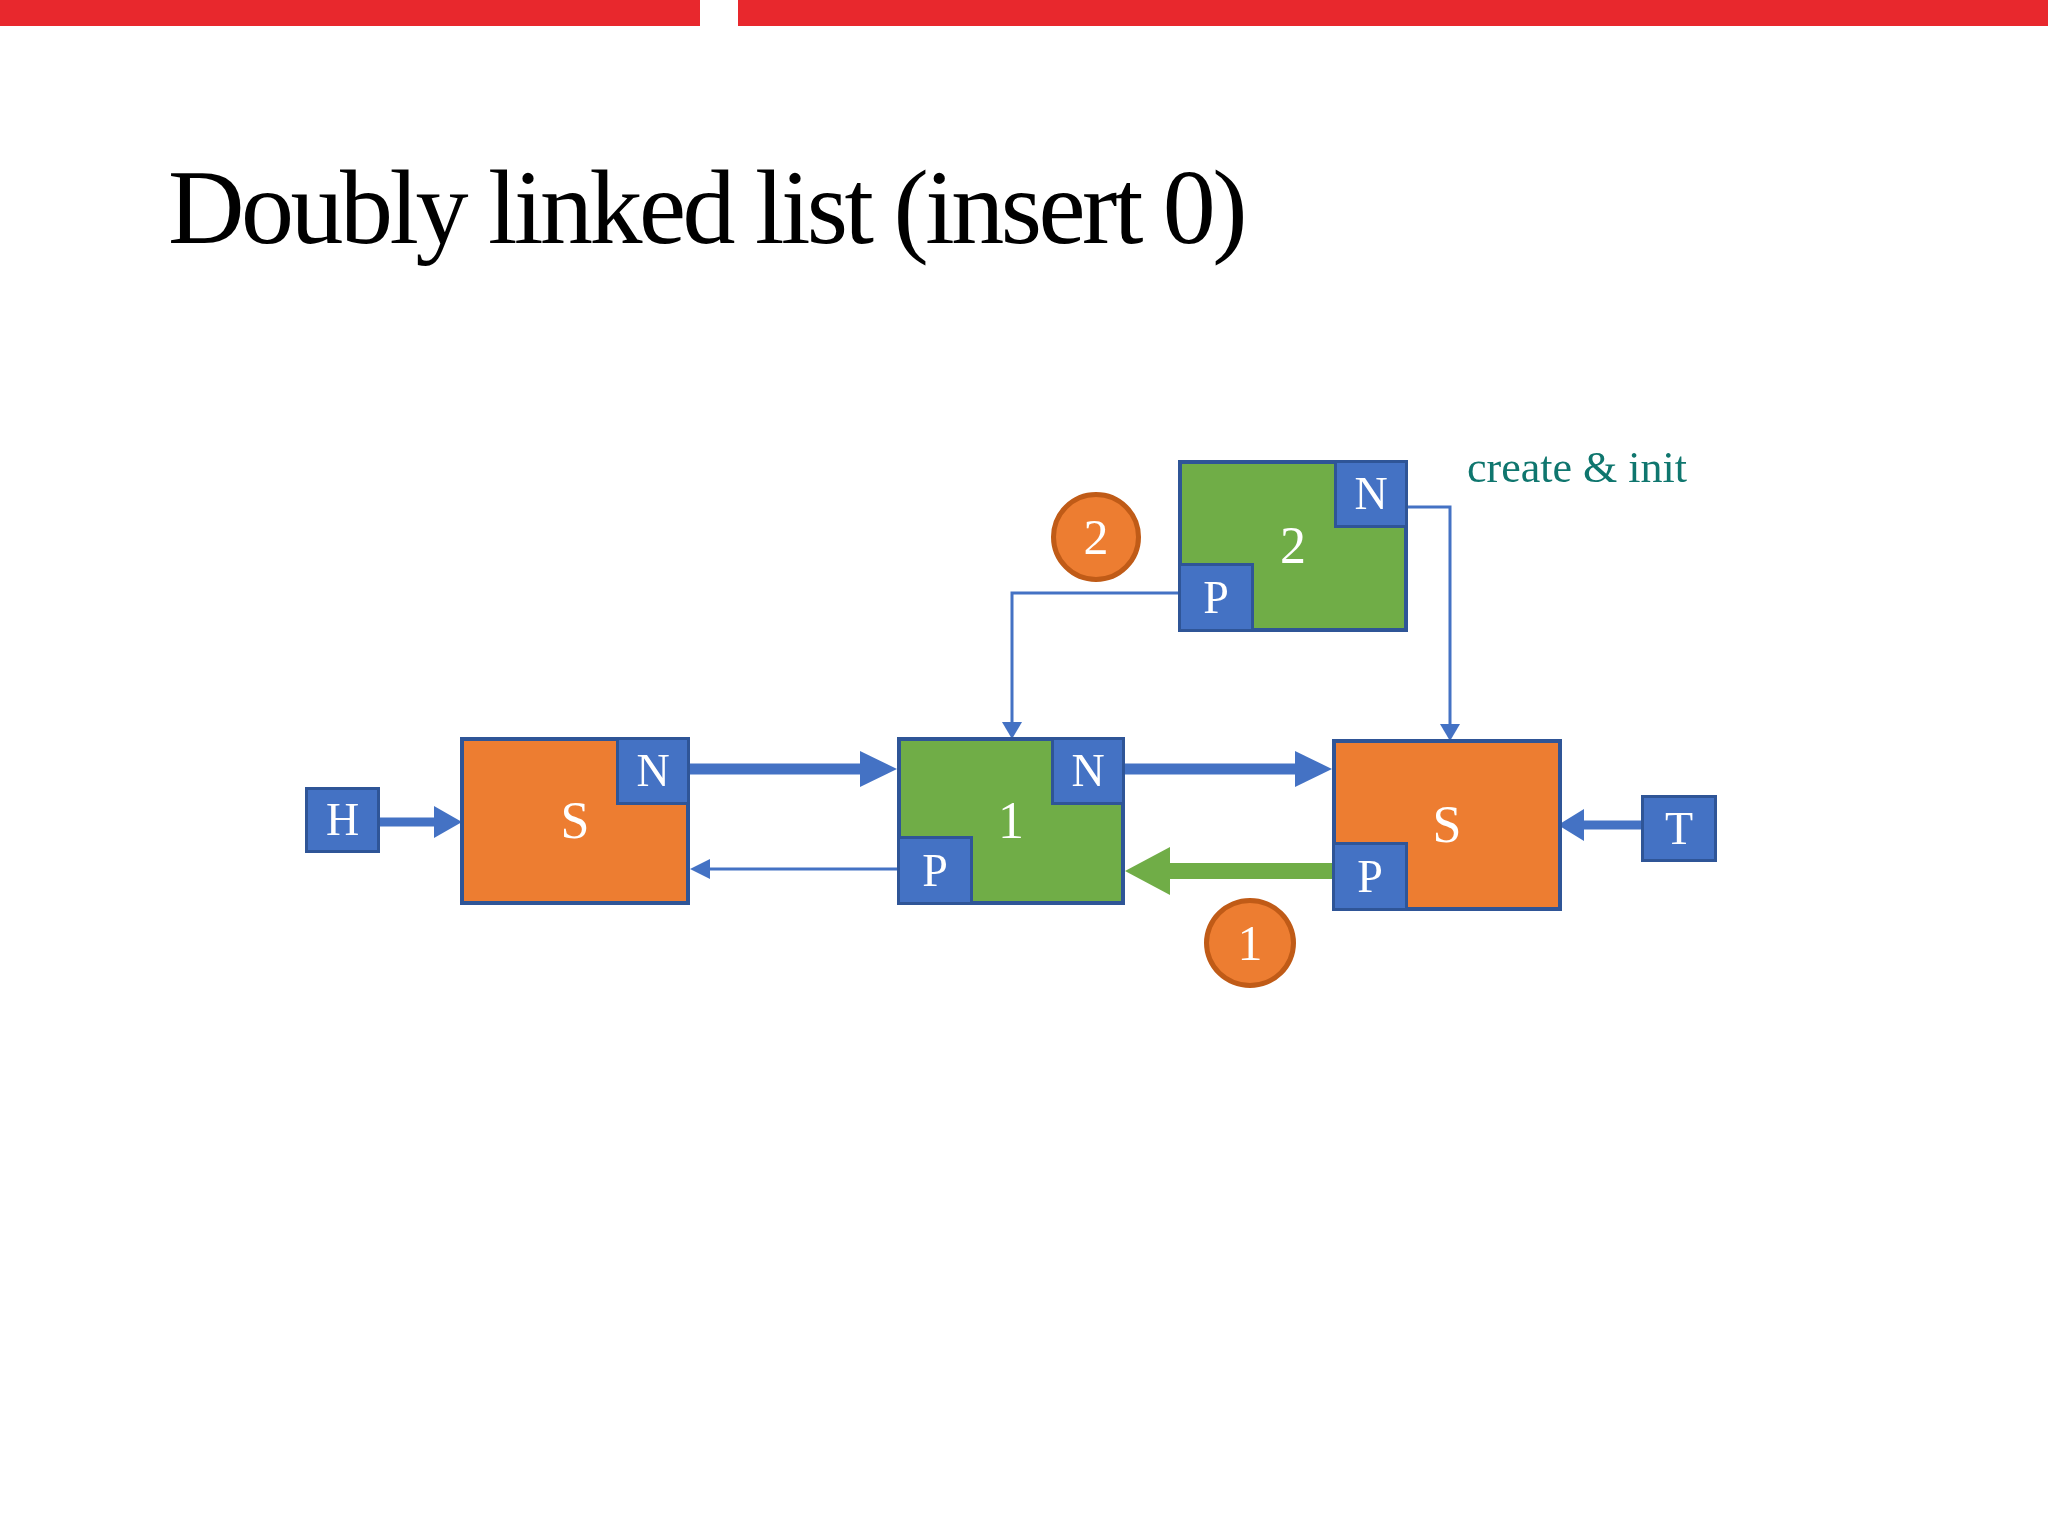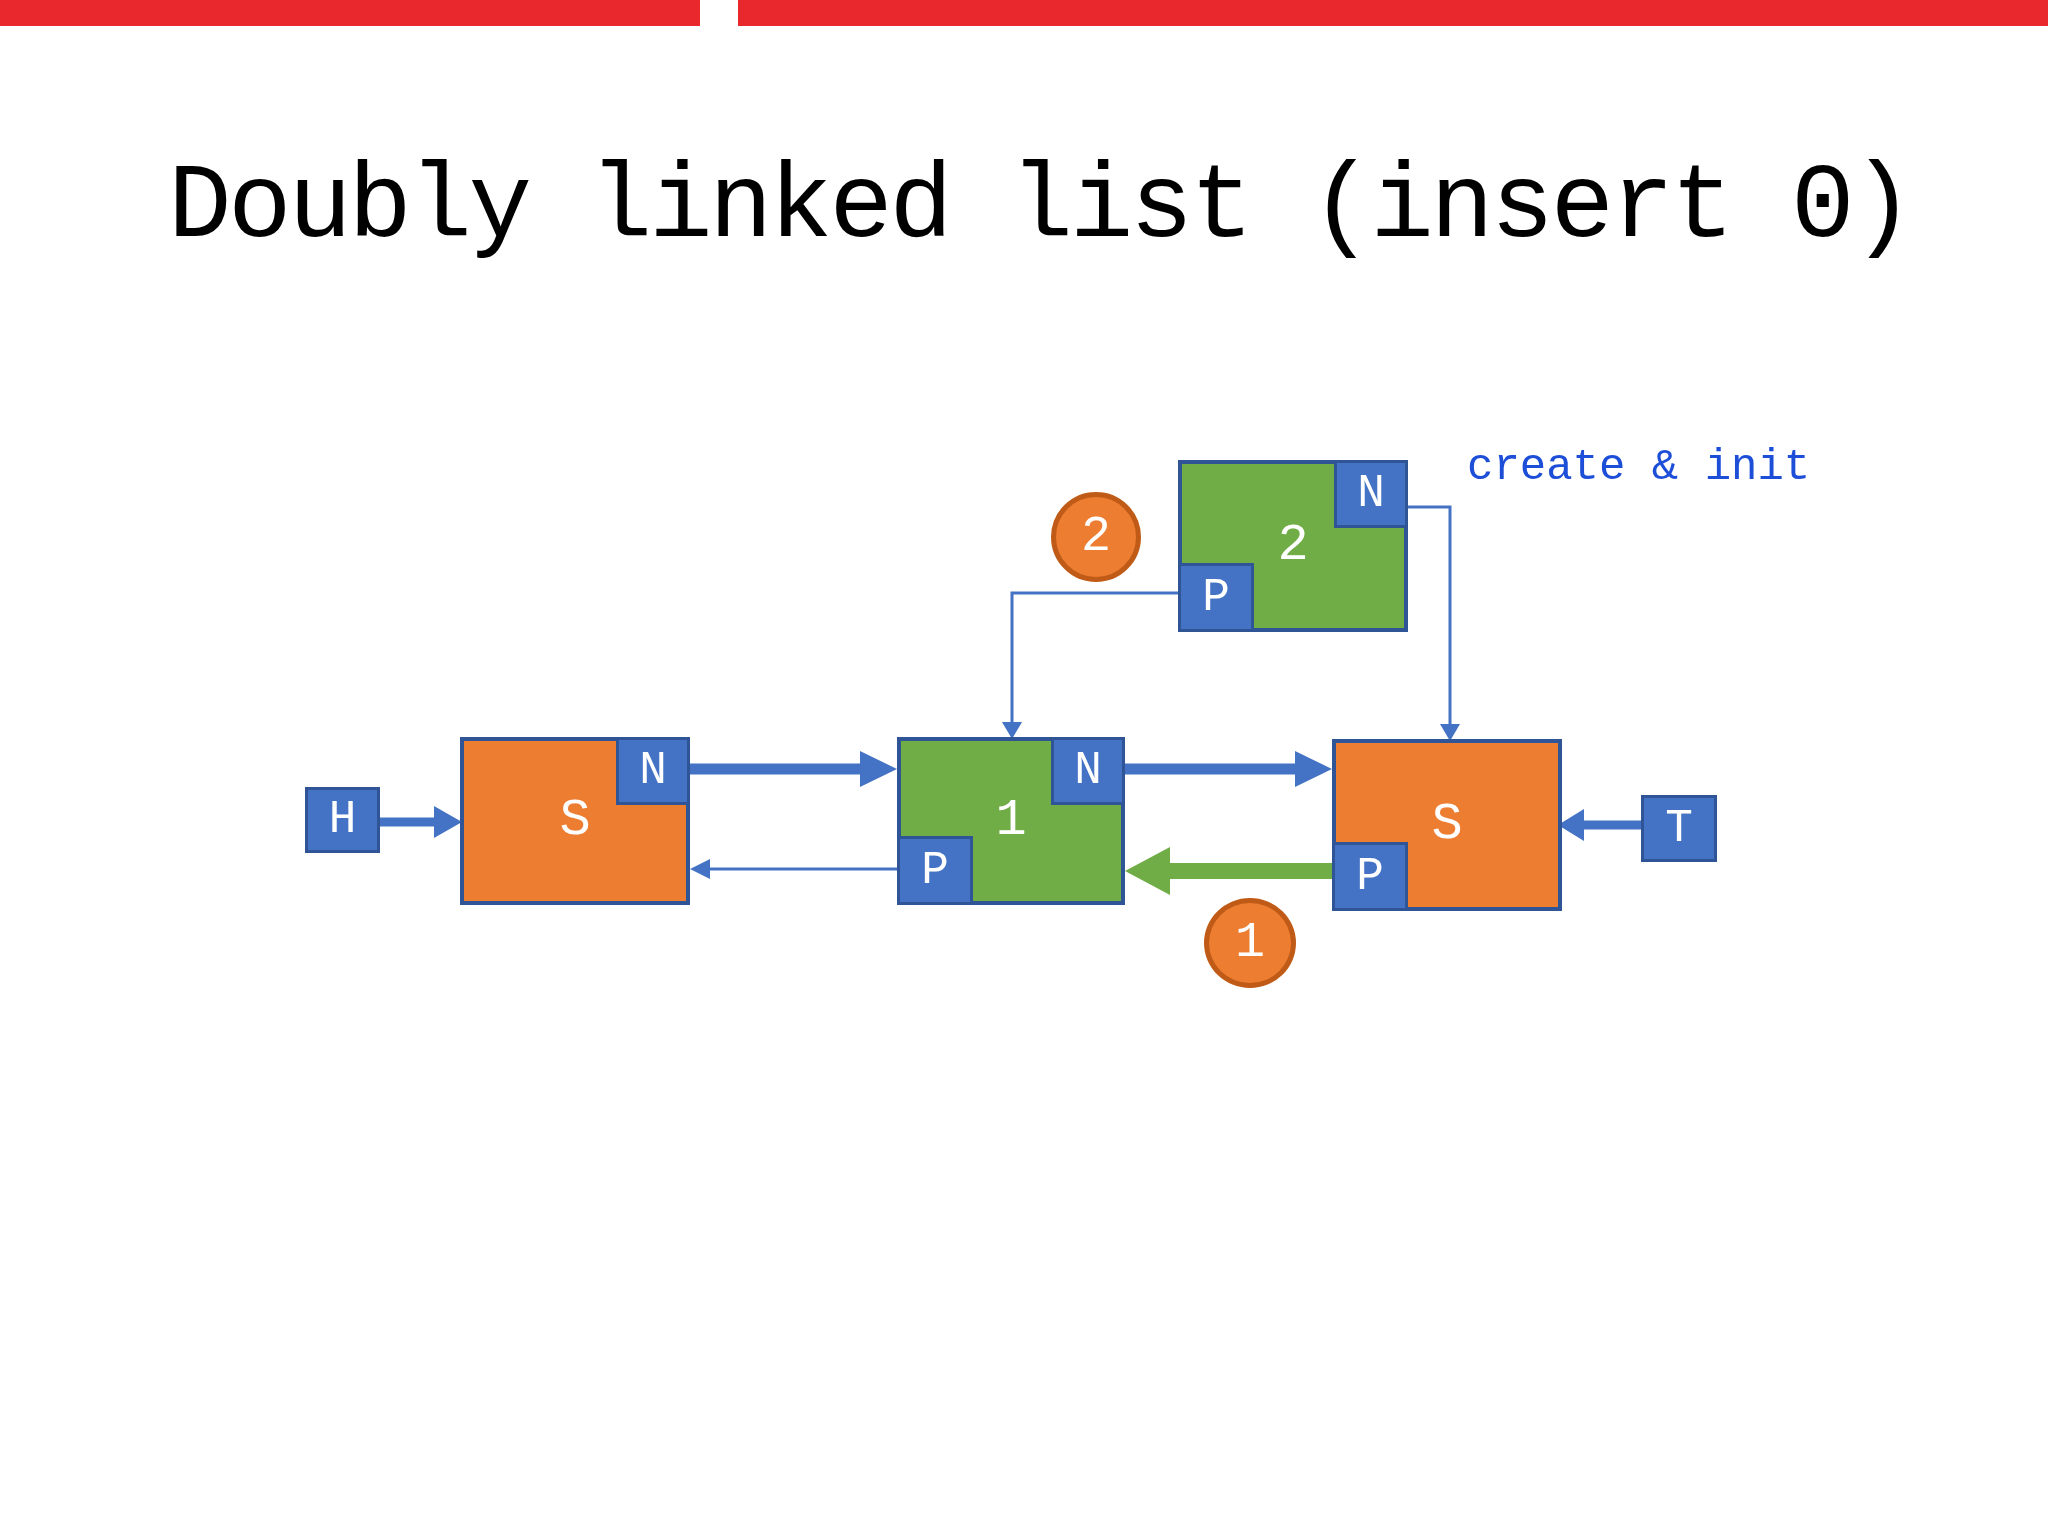--- a/index.html
+++ b/index.html
@@ -9,33 +9,33 @@
     --border-blue:#2F5597;
     --badge-orange:#ED7D31;
     --badge-border:#C05B17;
     --arrow-green:#70AD47;
     --top-bar-red:#E8282D;
     --title-text:#000000;
   }
   html,body{margin:0;padding:0;background:#fff;}
   .slide{
     position:relative;width:2048px;height:1536px;background:#fff;overflow:hidden;
-    font-family:Liberation Mono, monospace;
+    font-family:Liberation Serif, serif;
   }
   .redbar{position:absolute;top:0;height:26px;background:var(--top-bar-red);}
   .redbar.seg-left{left:0;width:700px;}
   .redbar.seg-right{left:738px;width:1310px;}
   .title{
     position:absolute;left:168px;top:150px;margin:0;
     font-size:106px;font-weight:300;letter-spacing:-3.5px;color:var(--title-text);
     white-space:nowrap;line-height:1.1;
   }
   .annotation{
     position:absolute;left:1467px;top:442px;
-    font-size:44px;color:#1d4ed8;white-space:nowrap;
+    font-size:44px;color:#0f766e;white-space:nowrap;
   }
   .node{
     position:absolute;box-sizing:border-box;border:4px solid var(--border-blue);
     display:flex;align-items:center;justify-content:center;
   }
   .node.orange{background:var(--node-orange);}
   .node.green{background:var(--node-green);}
   .node .value{
     color:#fff;font-size:52px;font-weight:300;line-height:1;
   }

